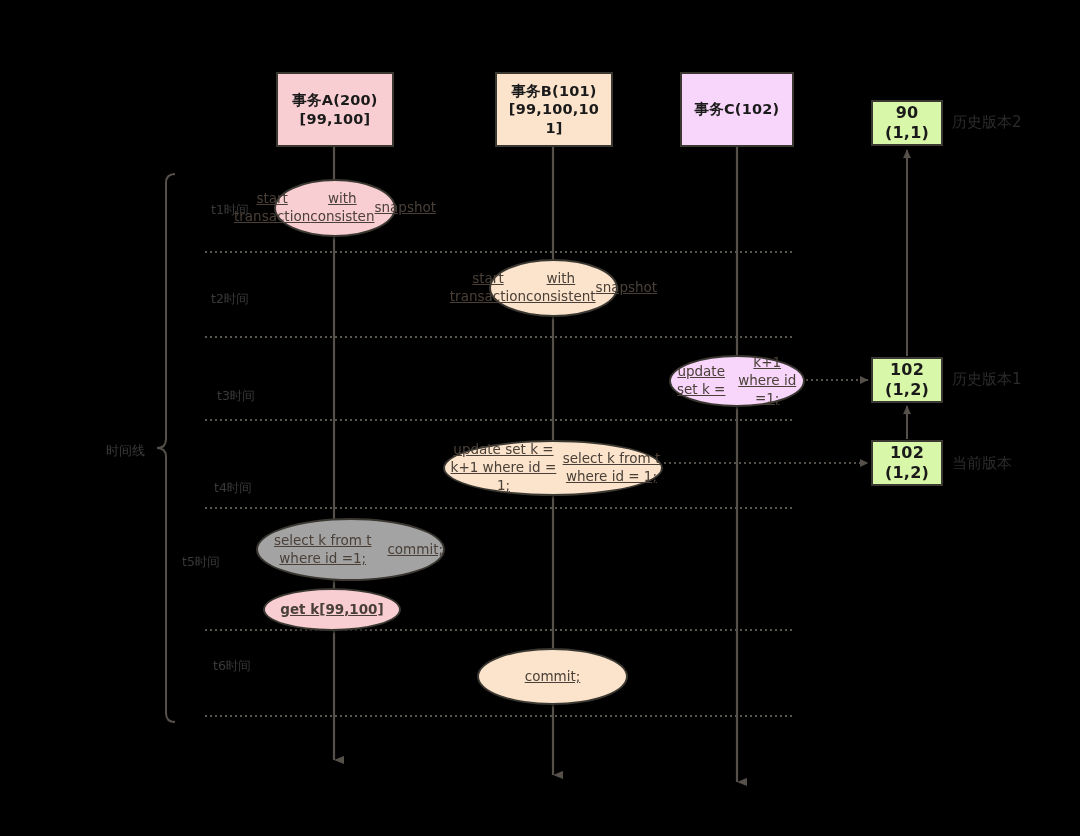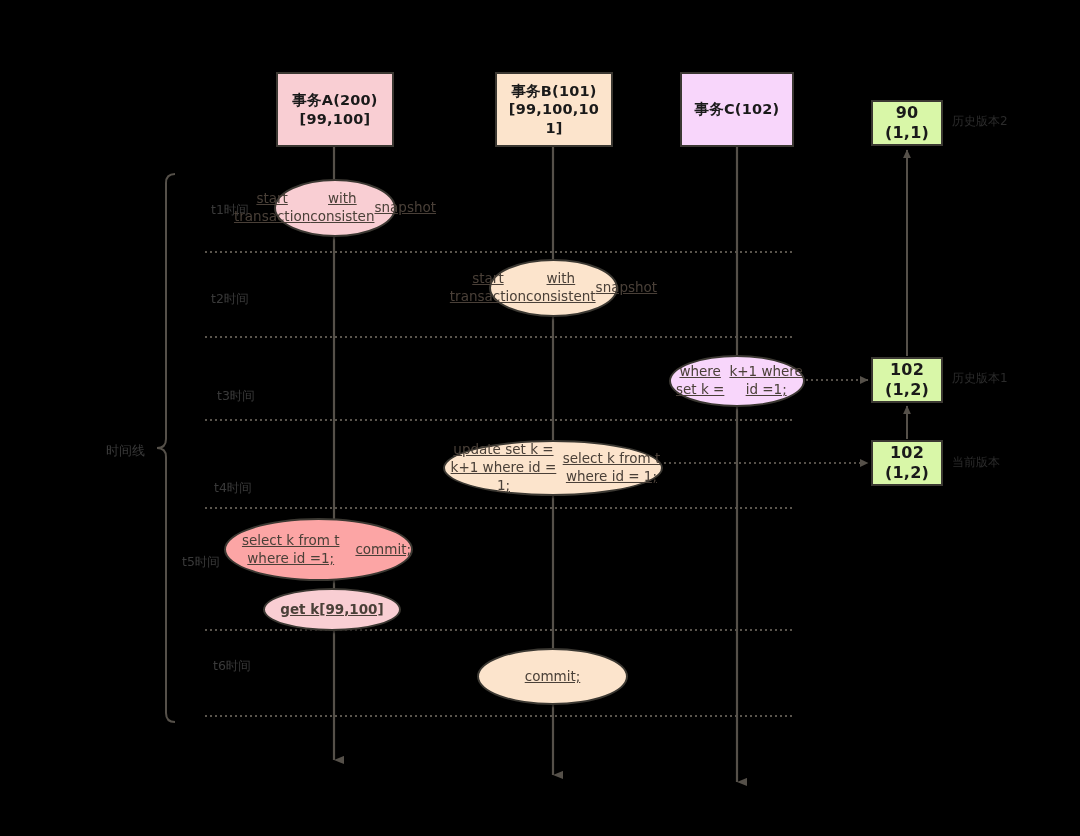--- a/index.html
+++ b/index.html
@@ -63,21 +63,21 @@
   }
   .ellipse .ln {
     display: block;
     text-decoration: underline;
     text-underline-offset: 1px;
   }
   .ellipse.bold .ln { font-weight: bold; }
   .side-label {
     position: absolute;
     color: #2b2b2b;
-    font-size: 12px;
+    font-size: 15px;
     white-space: nowrap;
     font-weight: normal;
   }
   .time-label {
     position: absolute;
     color: #3a3a3a;
     font-size: 12.5px;
     white-space: nowrap;
   }
   .axis-label {
@@ -159,28 +159,28 @@
         <span class="ln" style="max-width: 104px;">start transaction</span>
         <span class="ln" style="max-width: 104px;">with consisten</span>
         <span class="ln" style="max-width: 104px;">snapshot</span>
       </div>
       <div class="ellipse" style="left: 489px; top: 259px; width: 129px; height: 58px; background: rgb(252, 228, 204);">
         <span class="ln" style="max-width: 111px;">start transaction</span>
         <span class="ln" style="max-width: 111px;">with consistent</span>
         <span class="ln" style="max-width: 111px;">snapshot</span>
       </div>
       <div class="ellipse" style="left: 669px; top: 355px; width: 136px; height: 52px; background: rgb(248, 214, 251);">
-        <span class="ln" style="max-width: 118px;">where set k =</span>
+        <span class="ln" style="max-width: 118px;">update set k =</span>
         <span class="ln" style="max-width: 118px;">k+1 where id =1;</span>
       </div>
       <div class="ellipse" style="left: 443px; top: 440px; width: 220px; height: 56px; background: rgb(252, 228, 204);">
         <span class="ln" style="max-width: 202px;">update set k = k+1 where id = 1;</span>
         <span class="ln" style="max-width: 202px;">select k from t where id = 1;</span>
       </div>
-      <div class="ellipse" style="left: 224px; top: 518px; width: 189px; height: 63px; background: #fca5a5; align-items: center;">
+      <div class="ellipse" style="left: 256px; top: 518px; width: 189px; height: 63px; background: #a3a3a3; align-items: center;">
         <span class="ln" style="max-width: 171px;">select k from t where id =1;</span>
         <span class="ln" style="max-width: 171px;">commit;</span>
       </div>
       <div class="ellipse bold" style="left: 263px; top: 588px; width: 138px; height: 43px; background: rgb(249, 206, 211);">
         <span class="ln" style="max-width: 120px; text-decoration: underline;">get k</span>
         <span class="ln" style="max-width: 120px;">[99,100]</span>
       </div>
       <div class="ellipse" style="left: 477px; top: 648px; width: 151px; height: 57px; background: rgb(252, 228, 204);">
         <span class="ln" style="max-width: 133px;">commit;</span>
       </div>

